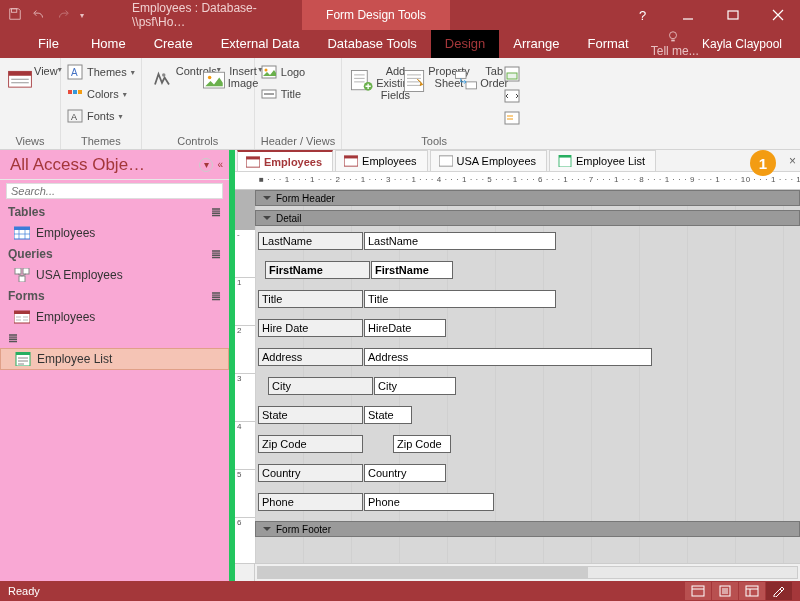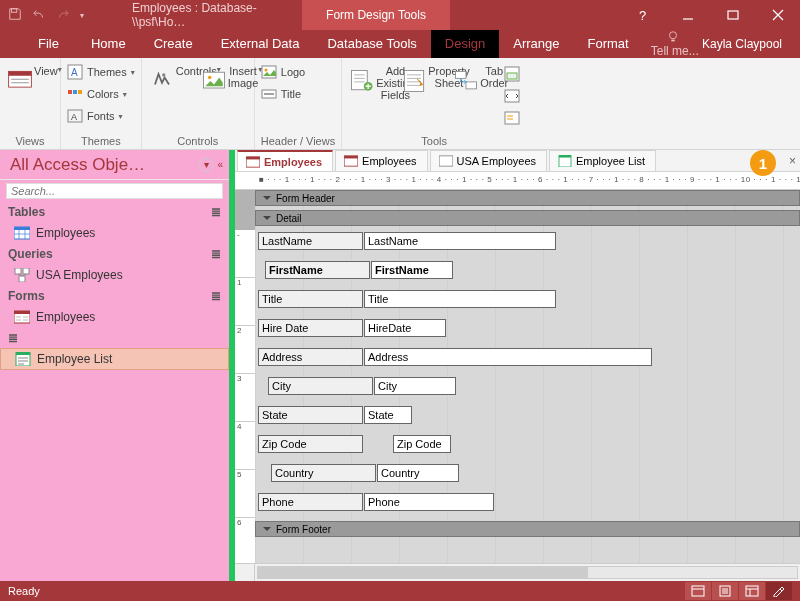--- a/index.html
+++ b/index.html
@@ -480,21 +480,21 @@
               <div class="fldctrl" style="width: 82px;">City</div>
             </div>
             <div class="fieldrow" style="left: 3px; top: 180px;">
               <div class="fldlabel">State</div>
               <div class="fldctrl" style="width: 48px;">State</div>
             </div>
             <div class="fieldrow" style="left: 3px; top: 209px; gap: 29px;">
               <div class="fldlabel">Zip Code</div>
               <div class="fldctrl" style="width: 58px;">Zip Code</div>
             </div>
-            <div class="fieldrow" style="left: 16px; top: 238px;">
+            <div class="fieldrow" style="left: 3px; top: 238px;">
               <div class="fldlabel">Country</div>
               <div class="fldctrl" style="width: 82px;">Country</div>
             </div>
             <div class="fieldrow" style="left: 3px; top: 267px;">
               <div class="fldlabel">Phone</div>
               <div class="fldctrl" style="width: 130px;">Phone</div>
             </div>
           </div>
         <div class="sectbar">
             <svg class="exp" viewBox="0 0 10 10">

